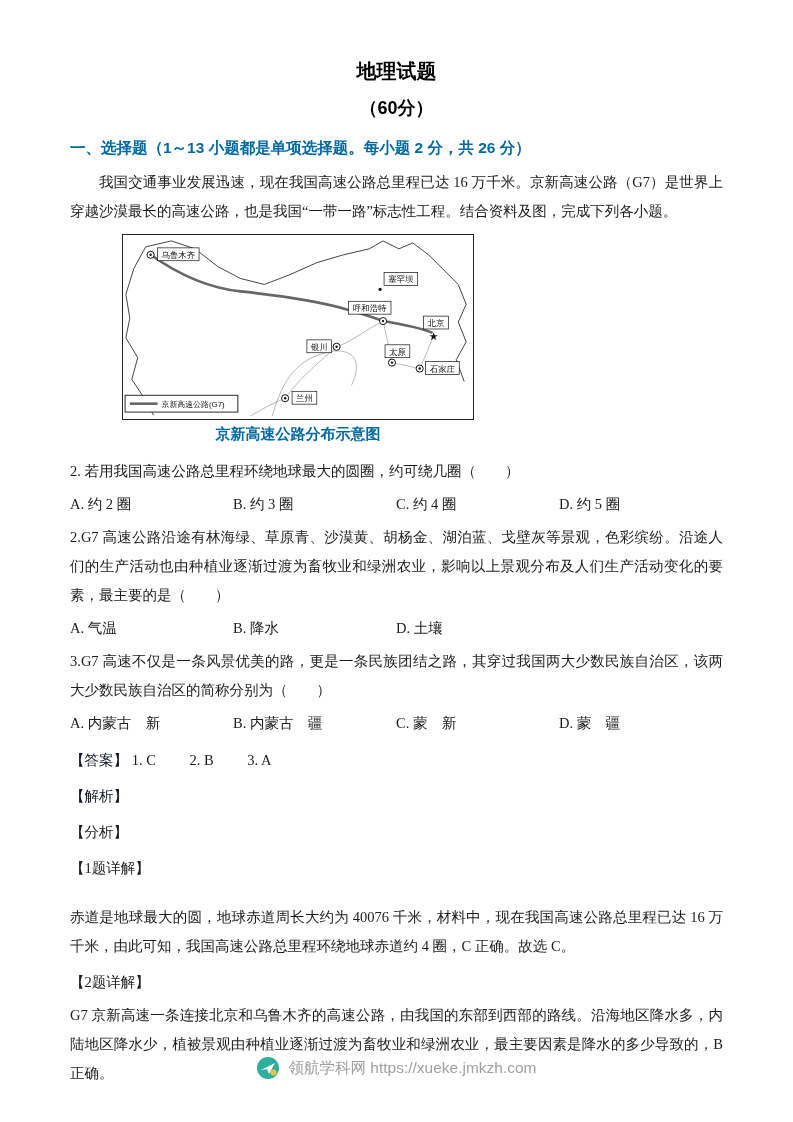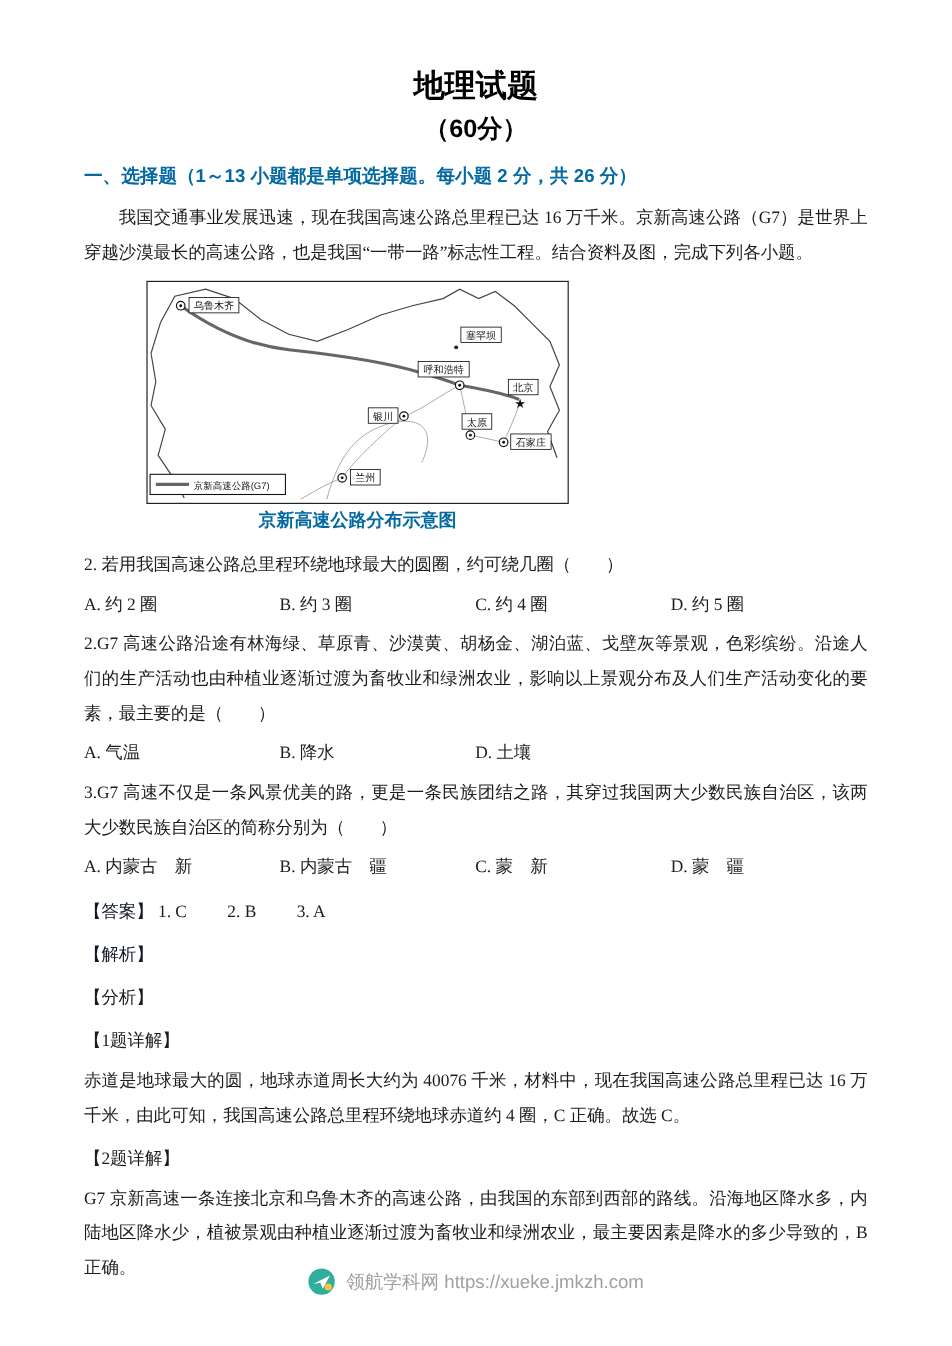--- a/index.html
+++ b/index.html
@@ -9,25 +9,25 @@
     font-family:"Liberation Serif", serif;
     color:#1c1c1c;
     position:relative;
     overflow:hidden;
   }
   .page { width:793px; height:1122px; padding:56px 70px 0 70px; position:relative; }
 
   .title {
     text-align:center;
     font-family:"Liberation Sans", sans-serif;
-    font-weight:bold; font-size:26px; line-height:30px; color:#000;
+    font-weight:bold; font-size:20px; line-height:30px; color:#000;
   }
   .subtitle {
     text-align:center; font-family:"Liberation Sans", sans-serif;
-    font-weight:bold; font-size:21px; line-height:20px; margin-top:12px; color:#000;
+    font-weight:bold; font-size:18px; line-height:20px; margin-top:12px; color:#000;
   }
   .section-heading {
     font-family:"Liberation Sans", sans-serif;
     font-weight:bold; font-size:15.5px; line-height:24px; margin-top:18px; color:#0369a1;
   }
   .para {
     font-size:14.5px; line-height:29px; margin-top:7px;
     text-align:justify;
   }
   .indent { text-indent:2em; margin-top:8px; }
@@ -179,21 +179,21 @@
     <span class="blue">【答案】</span>
     <span class="answer-item">1. C</span>
     <span class="answer-item">2. B</span>
     <span class="answer-item">3. A</span>
   </p>
 
   <p class="label-line blue">【解析】</p>
   <p class="label-line">【分析】</p>
 
   <p class="label-line">【1题详解】</p>
-  <p class="para" style="margin-top:4px">赤道是地球最大的圆，地球赤道周长大约为 40076 千米，材料中，现在我国高速公路总里程已达 16 万千米，由此可知，我国高速公路总里程环绕地球赤道约 4 圈，C 正确。故选 C。</p>
+  <p class="para" style="margin-top:20px">赤道是地球最大的圆，地球赤道周长大约为 40076 千米，材料中，现在我国高速公路总里程已达 16 万千米，由此可知，我国高速公路总里程环绕地球赤道约 4 圈，C 正确。故选 C。</p>
 
   <p class="label-line">【2题详解】</p>
   <p class="para" style="margin-top:4px">G7 京新高速一条连接北京和乌鲁木齐的高速公路，由我国的东部到西部的路线。沿海地区降水多，内陆地区降水少，植被景观由种植业逐渐过渡为畜牧业和绿洲农业，最主要因素是降水的多少导致的，B 正确。</p>
 
   <div class="footer">
     <svg width="24" height="24" viewBox="0 0 24 24" aria-hidden="true">
       <circle cx="12" cy="12" r="11" fill="#2fae9c"></circle>
       <path d="M5,14 L19,7 L13,18 L11,13 Z" fill="#ffffff"></path>
       <circle cx="17.5" cy="16.5" r="3" fill="#f6c344"></circle>
     </svg>

